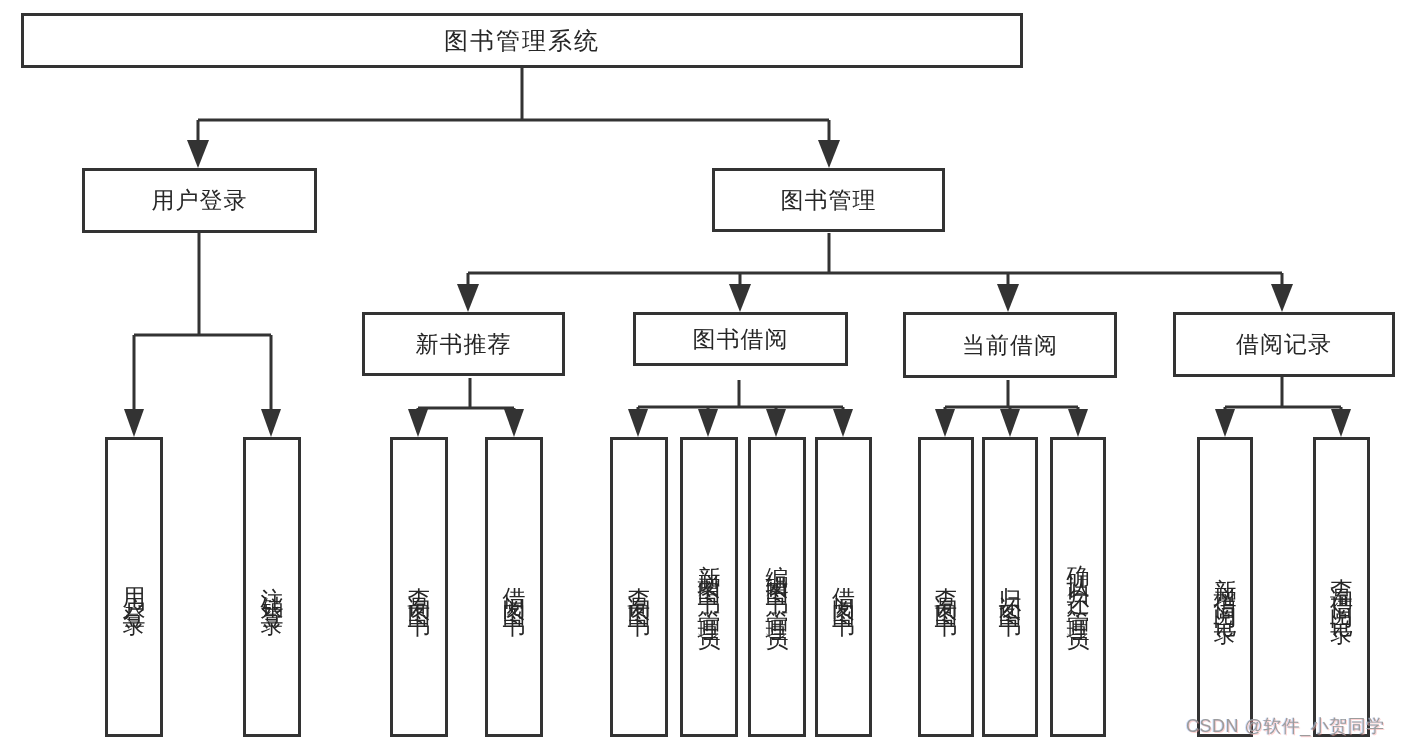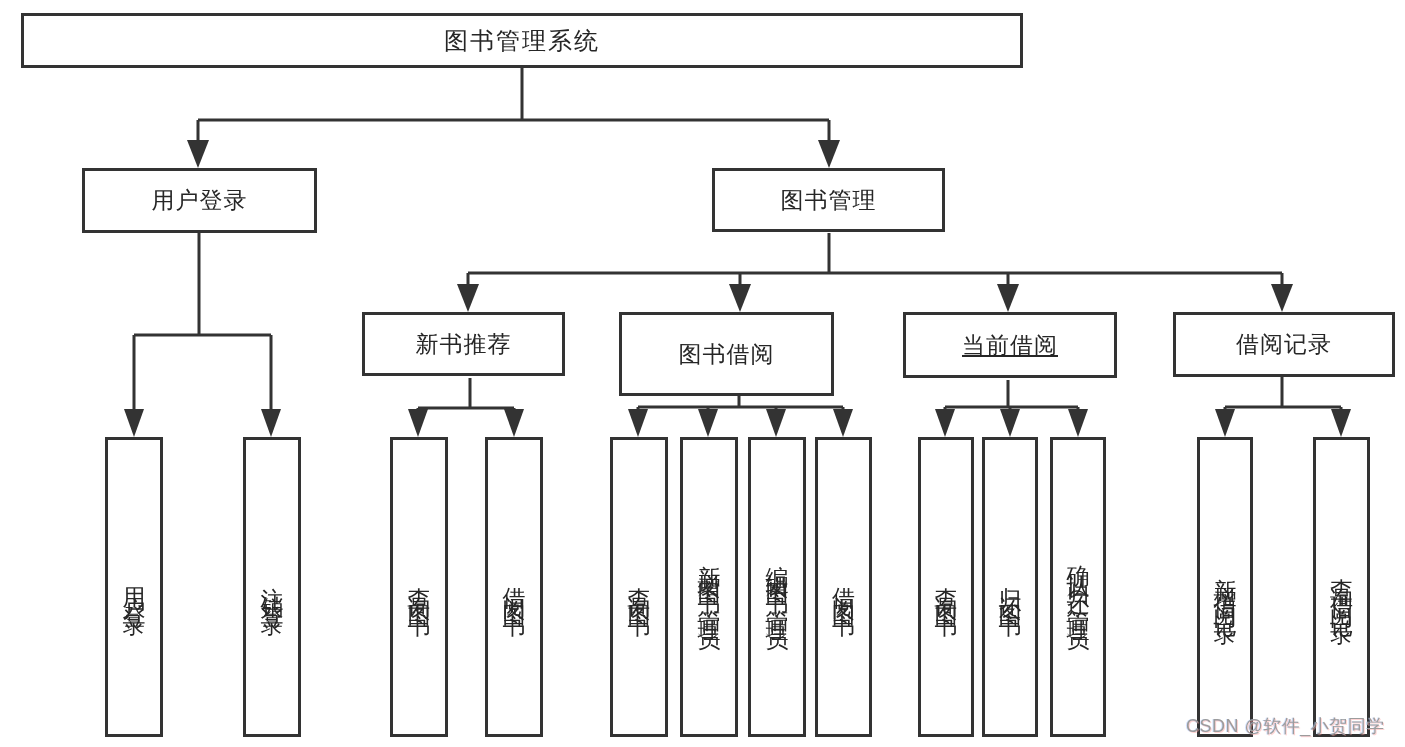--- a/index.html
+++ b/index.html
@@ -31,22 +31,22 @@
     letter-spacing:9px;
     line-height:1;
   }
   
   #n-root{left:21px;top:13px;width:1002px;height:55px;}
   
   #n-user-login{left:82px;top:168px;width:235px;height:65px;}
   #n-book-mgmt{left:712px;top:168px;width:233px;height:64px;}
   
   #n-new-book{left:362px;top:312px;width:203px;height:64px;}
-  #n-book-borrow{left:619px;top:312px;width:215px;height:84px;}
-  #n-current-borrow{left:903px;top:312px;width:214px;height:66px;text-decoration:underline;}
+  #n-book-borrow{left:633px;top:312px;width:215px;height:54px;}
+  #n-current-borrow{left:903px;top:312px;width:214px;height:66px;}
   #n-borrow-record{left:1173px;top:312px;width:222px;height:65px;}
   
   .leaf{top:437px;height:300px;}
   #l-user-login{left:105px;width:58px;}
   #l-logout{left:243px;width:58px;}
   #l-query-book-a{left:390px;width:58px;}
   #l-borrow-book-a{left:485px;width:58px;}
   #l-query-book-b{left:610px;width:58px;}
   #l-add-book{left:680px;width:58px;}
   #l-edit-book{left:748px;width:58px;}

